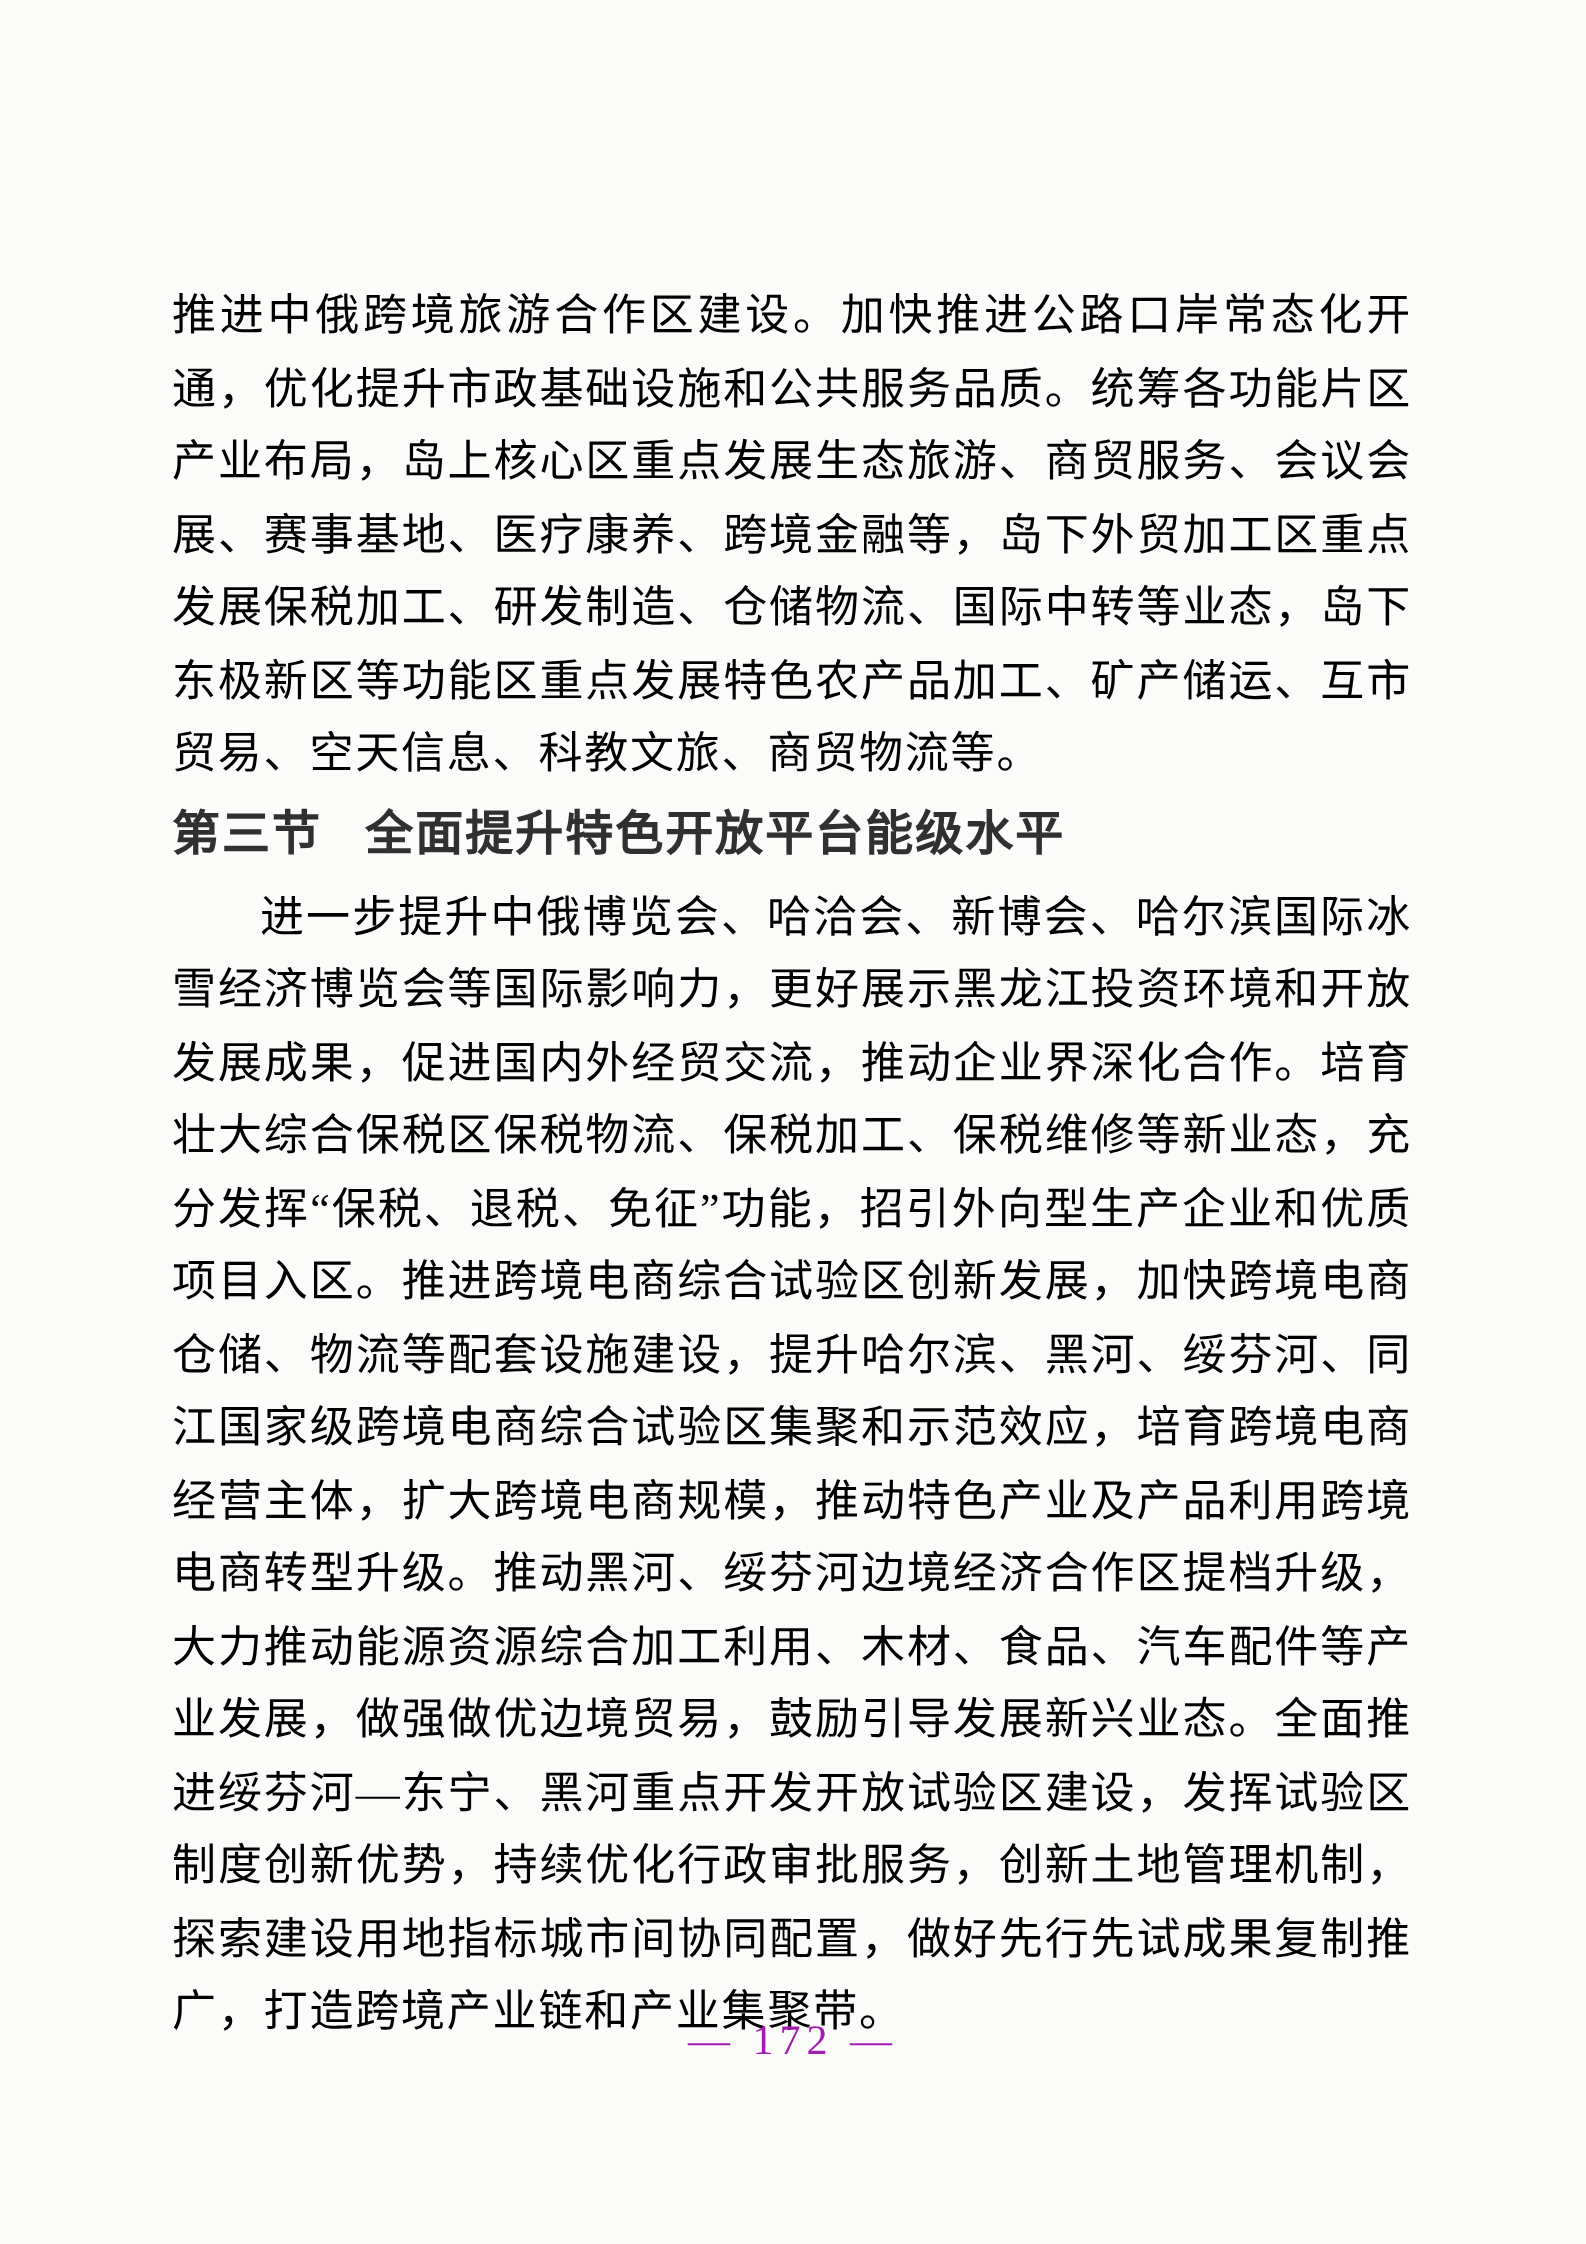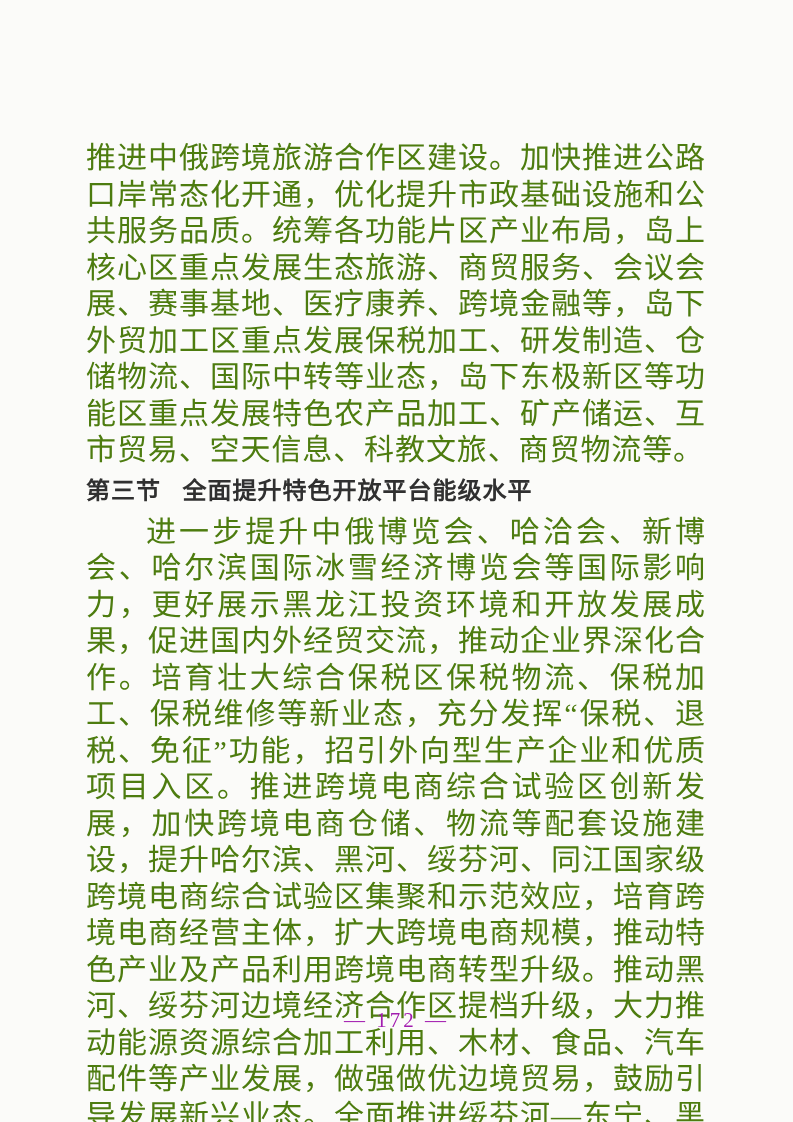--- a/index.html
+++ b/index.html
@@ -17,26 +17,26 @@
     color: #3a3a3a;
   }
   .content {
     position: absolute;
     top: 140px;
     left: 86px;
     width: 620px;
   }
   .para {
     margin: 0;
-    font-size: 30px;
+    font-size: 22px;
     line-height: 36.5px;
     letter-spacing: 0.9px;
     text-align: justify;
     text-justify: inter-character;
-    color: #4d7c0f;
+    color: #000000;
   }
   .para.indent {
     text-indent: 2em;
   }
   .heading {
     margin: 0;
     padding: 3px 0 4px 0;
     font-size: 24px;
     line-height: 38px;
     font-weight: bold;

